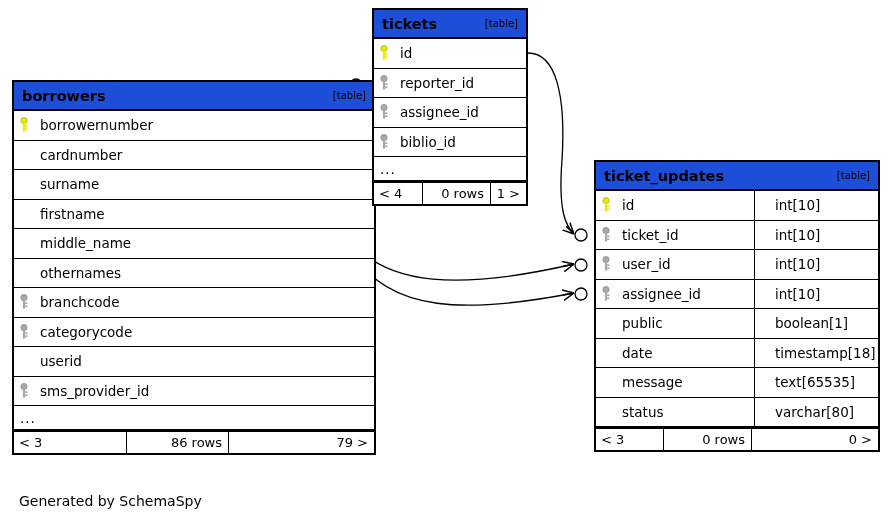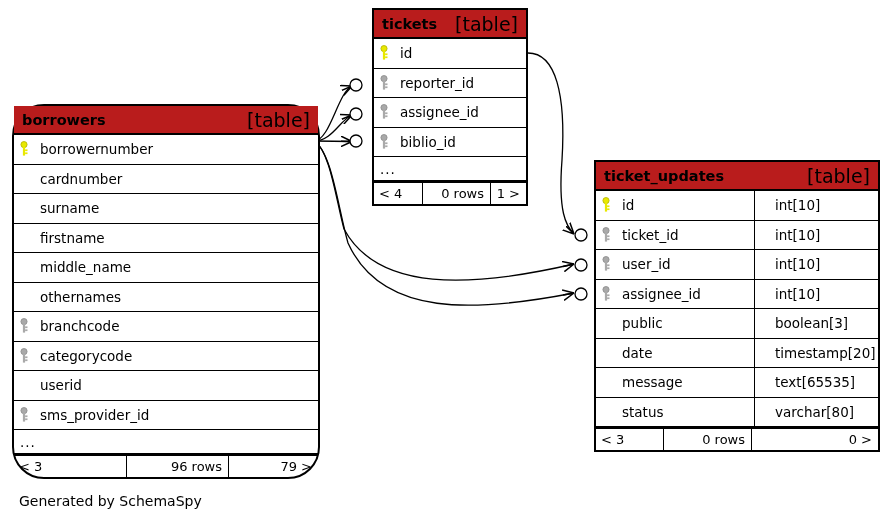--- a/index.html
+++ b/index.html
@@ -35,32 +35,32 @@
     box-sizing: border-box;
     border: 2px solid #000000;
     background: #ffffff;
     z-index: 2;
   }
   .tbl-header {
     box-sizing: border-box;
     display: flex;
     align-items: center;
     justify-content: space-between;
-    background: #b91c1c;
+    background: #1d4ed8;
     border-bottom: 2px solid #000000;
     padding: 0 8px;
     height: 29px;
   }
   .tbl-name {
     font-weight: bold;
     font-size: 14.5px;
     letter-spacing: 0;
   }
   .tbl-tag {
-    font-size: 19px;
+    font-size: 10px;
   }
 
   .tbl-row {
     box-sizing: border-box;
     display: flex;
     align-items: stretch;
     border-bottom: 1px solid #000000;
     height: 29.5px;
   }
   .tbl-row:last-of-type { border-bottom: none; }
@@ -123,21 +123,21 @@
     align-items: center;
     font-size: 13px;
     white-space: nowrap;
     overflow: hidden;
   }
   .foot-prev { justify-content: flex-start; padding-left: 5px; }
   .foot-rows { justify-content: flex-end; padding-right: 6px; border-left: 1px solid #000; }
   .foot-next { justify-content: flex-end; padding-right: 6px; border-left: 1px solid #000; }
 
   
-  #table-borrowers      { left: 12px;  top: 104px;  width: 308px; border-radius: 32px; }
+  #table-borrowers      { left: 12px;  top: 80px;  width: 364px; }
   #table-tickets        { left: 372px; top: 8px;   width: 156px; }
   #table-ticket-updates { left: 594px; top: 160px; width: 286px; }
 
   #table-borrowers .foot-prev { width: 112px; }
   #table-borrowers .foot-rows { width: 102px; }
   #table-borrowers .foot-next { flex: 1 1 auto; }
 
   #table-tickets .foot-prev { width: 48px; }
   #table-tickets .foot-rows { width: 68px; }
   #table-tickets .foot-next { flex: 1 1 auto; }
@@ -263,21 +263,21 @@
           <rect x="6.1" y="11.4" width="2.4" height="1.7" fill="#a9a9a9"></rect>
         </svg>
     </span>
     <span class="col-name">sms_provider_id</span>
   </div>
 
   <div class="ellipsis-row">...</div>
 
   <div class="tbl-footer">
     <span class="foot-cell foot-prev">&lt; 3</span>
-    <span class="foot-cell foot-rows">96 rows</span>
+    <span class="foot-cell foot-rows">86 rows</span>
     <span class="foot-cell foot-next">79 &gt;</span>
   </div>
 </div>
 
 <div class="table-box" id="table-tickets">
   <div class="tbl-header">
     <span class="tbl-name">tickets</span>
     <span class="tbl-tag">[table]</span>
   </div>
 
@@ -385,26 +385,26 @@
           <rect x="6.1" y="8.4" width="2.4" height="1.7" fill="#a9a9a9"></rect>
           <rect x="6.1" y="11.4" width="2.4" height="1.7" fill="#a9a9a9"></rect>
         </svg>
     </span>
     <span class="col-name">assignee_id</span>
     <span class="col-type">int[10]</span>
   </div>
   <div class="tbl-row">
     <span class="keyslot"></span>
     <span class="col-name">public</span>
-    <span class="col-type">boolean[3]</span>
+    <span class="col-type">boolean[1]</span>
   </div>
   <div class="tbl-row">
     <span class="keyslot"></span>
     <span class="col-name">date</span>
-    <span class="col-type">timestamp[20]</span>
+    <span class="col-type">timestamp[18]</span>
   </div>
   <div class="tbl-row">
     <span class="keyslot"></span>
     <span class="col-name">message</span>
     <span class="col-type">text[65535]</span>
   </div>
   <div class="tbl-row">
     <span class="keyslot"></span>
     <span class="col-name">status</span>
     <span class="col-type">varchar[80]</span>

